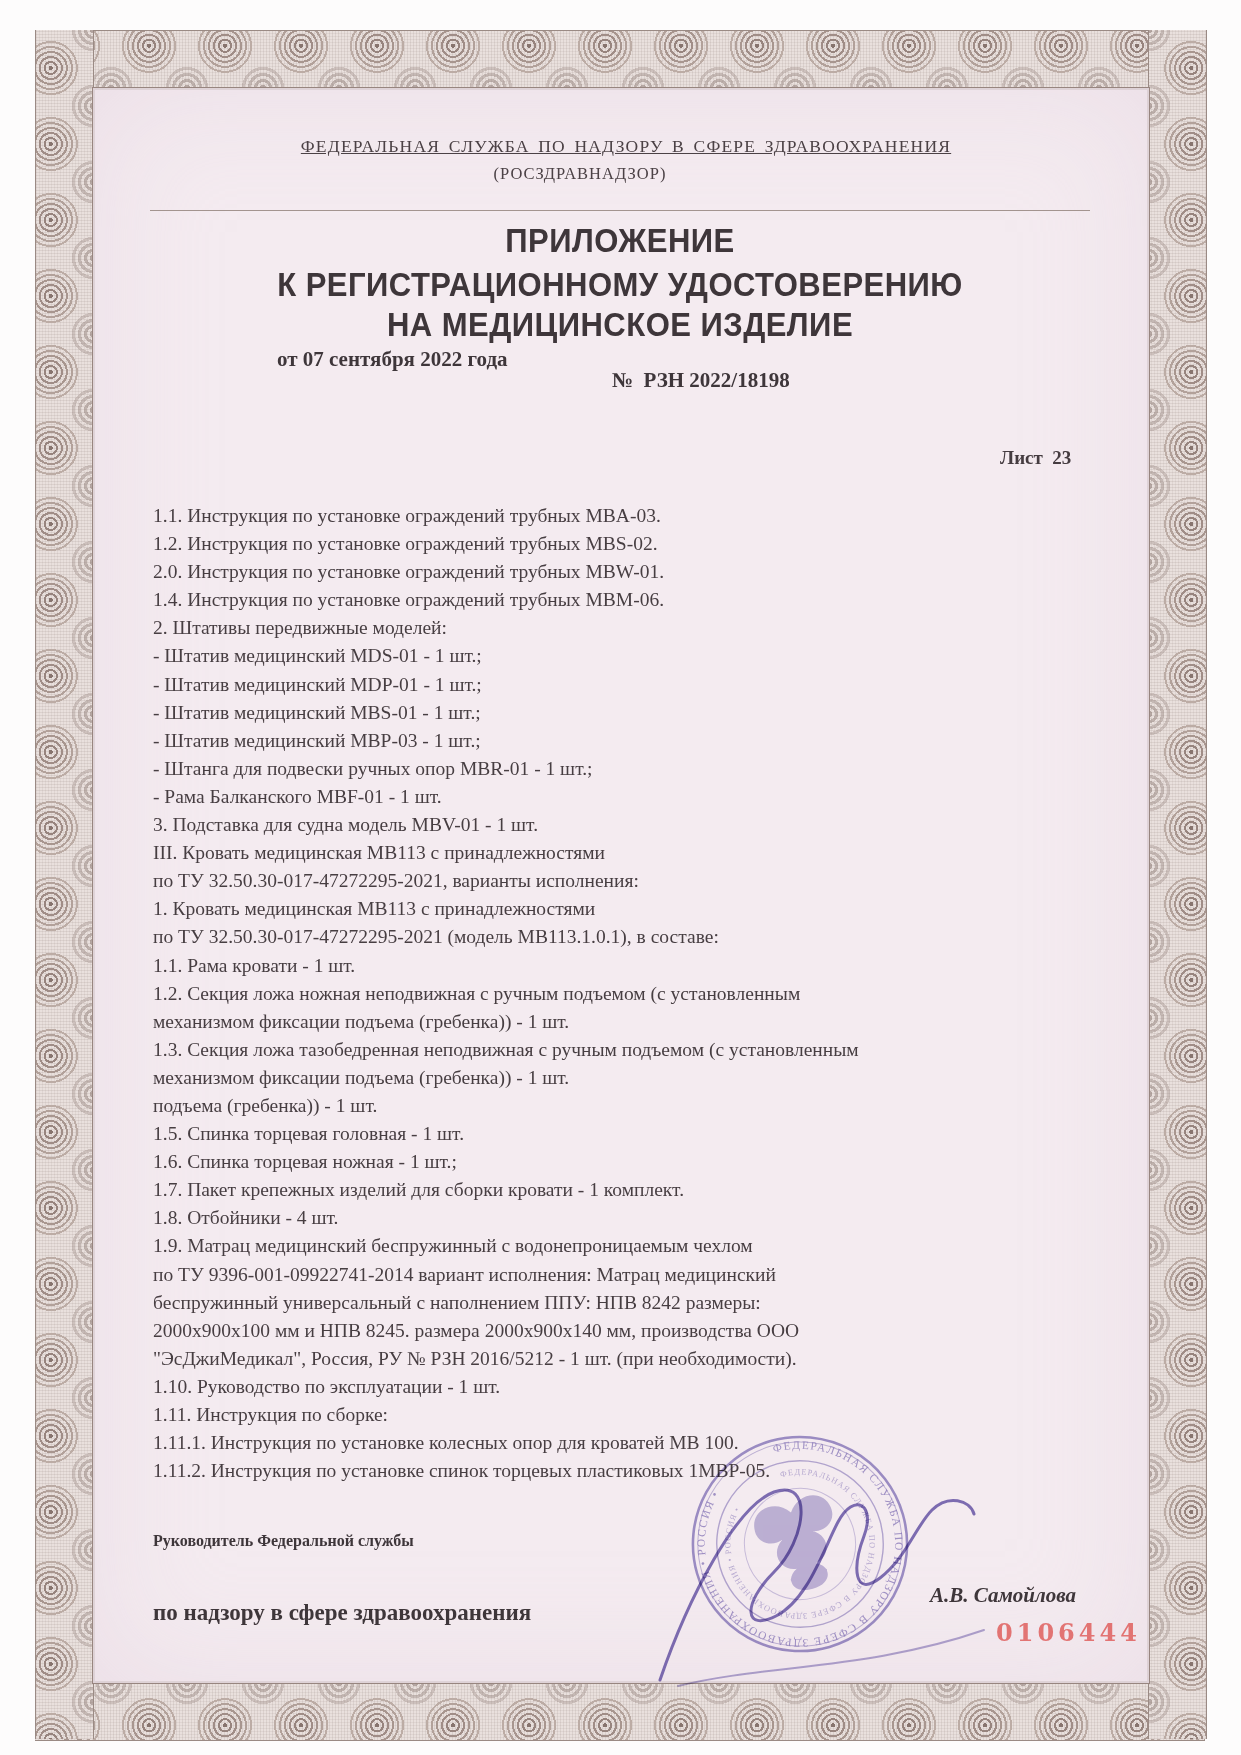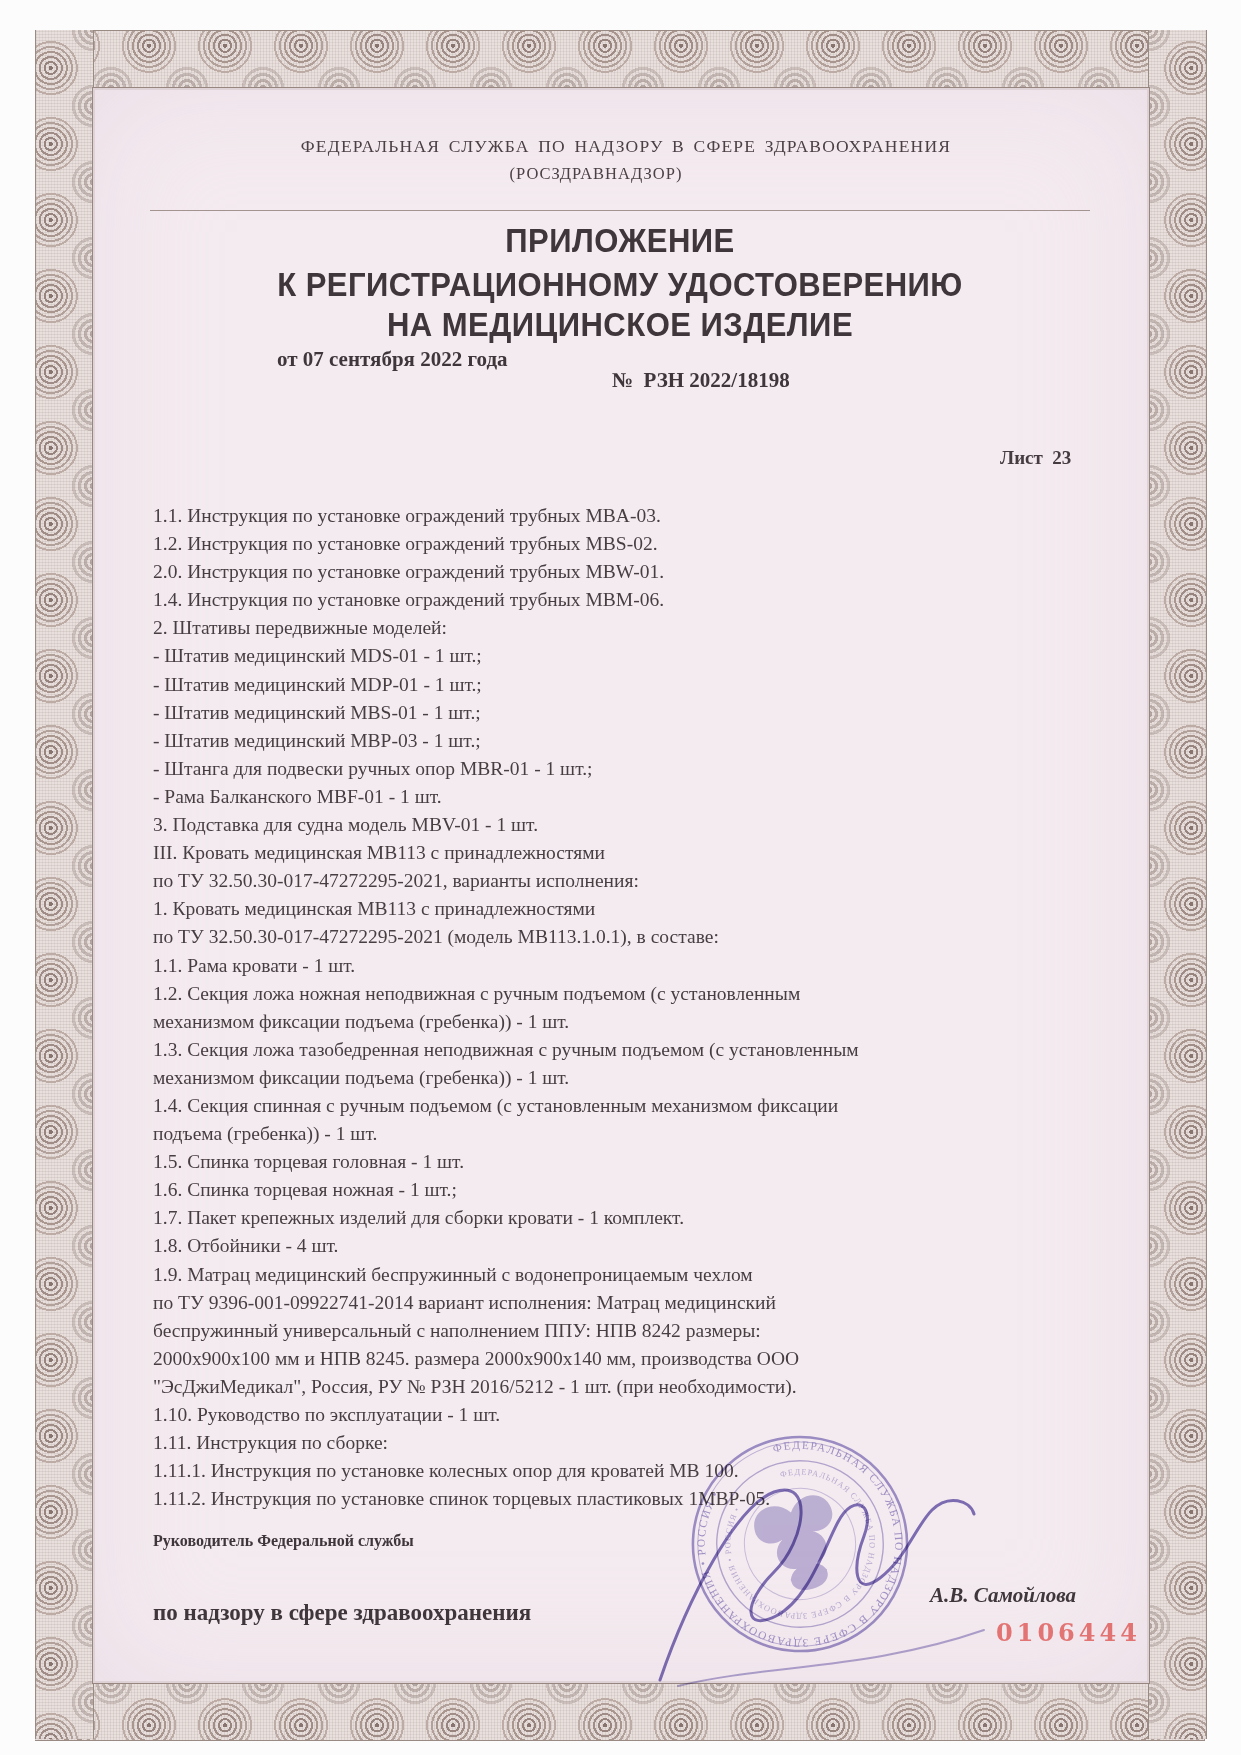--- a/index.html
+++ b/index.html
@@ -49,22 +49,22 @@
     background-position:0 0, 0 38px, 0 0, 0 0;}
   .band.left{left:35px;}
   .band.right{left:1148px;transform:scaleX(-1);}
 
   
   .sheet{position:absolute;left:92px;top:87px;width:1056px;height:1595px;
     background:#f4ebf0;border:1px solid #97857f;
     box-shadow:inset 0 0 0 2px rgba(151,133,127,.18), inset 0 0 120px rgba(222,200,214,.35);}
 
   .hdr1{top:136px;left:92px;width:1068px;text-align:center;font-size:17.5px;
-        letter-spacing:1.2px;word-spacing:3px;color:#4b4145;}
-  .hdr2{top:164px;left:92px;width:1008px;text-align:center;font-size:16.5px;
+        letter-spacing:1.2px;word-spacing:3px;color:#4b4145;text-decoration:underline;}
+  .hdr2{top:164px;left:76px;width:1008px;text-align:center;font-size:16.5px;
         letter-spacing:1px;color:#4b4145;}
   .rule{top:210px;left:150px;width:940px;height:1px;background:#a3948f;}
 
   .ttl{left:92px;width:1056px;text-align:center;font-family:"Liberation Sans",sans-serif;
        font-weight:700;font-size:33px;color:#3e363a;letter-spacing:.5px;
        transform:scaleX(.94);transform-origin:50% 50%;}
   .ttl1{top:222px;} .ttl2{top:266px;} .ttl3{top:306px;}
 
   .dateline{top:347px;left:277px;font-weight:700;font-size:21px;color:#3e363a;}
   .numline{top:368px;left:612px;font-weight:700;font-size:21px;color:#3e363a;white-space:pre;}
@@ -123,21 +123,20 @@
     <div class="bl">3. Подставка для судна модель MBV-01 - 1 шт.</div>
     <div class="bl">III. Кровать медицинская МВ113 с принадлежностями</div>
     <div class="bl">по ТУ 32.50.30-017-47272295-2021, варианты исполнения:</div>
     <div class="bl">1. Кровать медицинская МВ113 с принадлежностями</div>
     <div class="bl">по ТУ 32.50.30-017-47272295-2021 (модель МВ113.1.0.1), в составе:</div>
     <div class="bl">1.1. Рама кровати - 1 шт.</div>
     <div class="bl">1.2. Секция ложа ножная неподвижная с ручным подъемом (с установленным</div>
     <div class="bl">механизмом фиксации подъема (гребенка)) - 1 шт.</div>
     <div class="bl">1.3. Секция ложа тазобедренная неподвижная с ручным подъемом (с установленным</div>
     <div class="bl">механизмом фиксации подъема (гребенка)) - 1 шт.</div>
-    <div class="bl">1.4. Секция спинная с ручным подъемом (с установленным механизмом фиксации</div>
     <div class="bl">подъема (гребенка)) - 1 шт.</div>
     <div class="bl">1.5. Спинка торцевая головная - 1 шт.</div>
     <div class="bl">1.6. Спинка торцевая ножная - 1 шт.;</div>
     <div class="bl">1.7. Пакет крепежных изделий для сборки кровати - 1 комплект.</div>
     <div class="bl">1.8. Отбойники - 4 шт.</div>
     <div class="bl">1.9. Матрац медицинский беспружинный с водонепроницаемым чехлом</div>
     <div class="bl">по ТУ 9396-001-09922741-2014 вариант исполнения: Матрац медицинский</div>
     <div class="bl">беспружинный универсальный с наполнением ППУ: НПВ 8242 размеры:</div>
     <div class="bl">2000х900х100 мм и НПВ 8245. размера 2000х900х140 мм, производства ООО</div>
     <div class="bl">"ЭсДжиМедикал", Россия, РУ № РЗН 2016/5212 - 1 шт. (при необходимости).</div>

